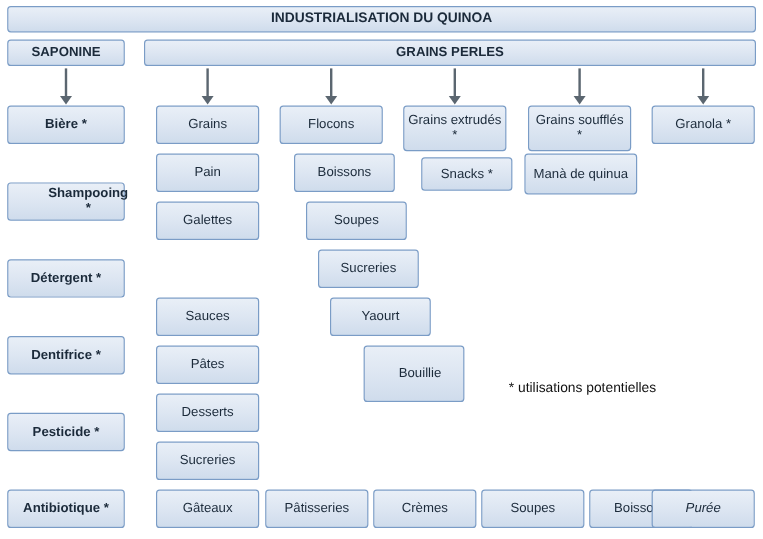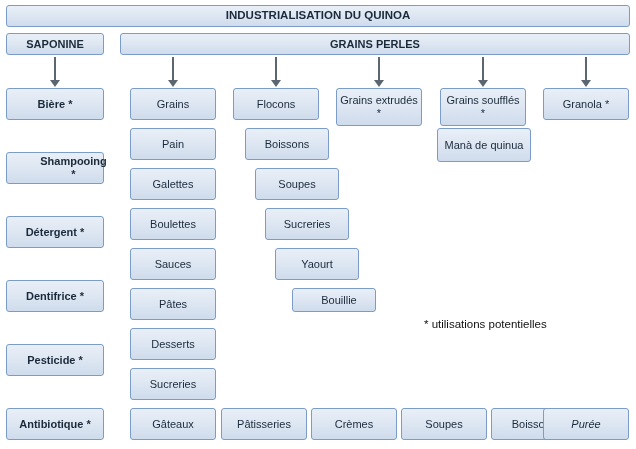--- a/index.html
+++ b/index.html
@@ -109,34 +109,34 @@
   <div class="box bold" style="left:6px; top:88px; width:98px; height:32px;">Bière *</div>
   <div class="box bold" style="left:6px; top:152px; width:98px; height:32px;padding-left:40px;">Shampooing *</div>
   <div class="box bold" style="left:6px; top:216px; width:98px; height:32px;">Détergent *</div>
   <div class="box bold" style="left:6px; top:280px; width:98px; height:32px;">Dentifrice *</div>
   <div class="box bold" style="left:6px; top:344px; width:98px; height:32px;">Pesticide *</div>
   <div class="box bold" style="left:6px; top:408px; width:98px; height:32px;">Antibiotique *</div>
 
   <div class="box" style="left:130px; top:88px; width:86px; height:32px;">Grains</div>
   <div class="box" style="left:130px; top:128px; width:86px; height:32px;">Pain</div>
   <div class="box" style="left:130px; top:168px; width:86px; height:32px;">Galettes</div>
-  <div class="box" style="left:130px; top:208px; width:86px; height:32px;">Boulettes</div>
   <div class="box" style="left:130px; top:248px; width:86px; height:32px;">Sauces</div>
   <div class="box" style="left:130px; top:288px; width:86px; height:32px;">Pâtes</div>
   <div class="box" style="left:130px; top:328px; width:86px; height:32px;">Desserts</div>
   <div class="box" style="left:130px; top:368px; width:86px; height:32px;">Sucreries</div>
 
   <div class="box" style="left:233px; top:88px; width:86px; height:32px;">Flocons</div>
   <div class="box" style="left:245px; top:128px; width:84px; height:32px;">Boissons</div>
   <div class="box" style="left:255px; top:168px; width:84px; height:32px;">Soupes</div>
   <div class="box" style="left:265px; top:208px; width:84px; height:32px;">Sucreries</div>
   <div class="box" style="left:275px; top:248px; width:84px; height:32px;">Yaourt</div>
-  <div class="box" style="left:292px; top:288px; width:84px; height:24px;padding-left:13px;">Bouillie</div>
+  <div class="box" style="left:303px; top:288px; width:84px; height:47px;padding-left:13px;">Bouillie</div>
 
   <div class="box" style="left:336px; top:88px; width:86px; height:38px;">Grains extrudés *</div>
+  <div class="box" style="left:351px; top:131px; width:76px; height:28px;">Snacks *</div>
 
   <div class="box" style="left:440px; top:88px; width:86px; height:38px;">Grains soufflés *</div>
   <div class="box" style="left:437px; top:128px; width:94px; height:34px;">Manà de quinua</div>
 
   <div class="box" style="left:543px; top:88px; width:86px; height:32px;">Granola *</div>
 
   <div class="note" style="left:424px; top:318px;">* utilisations potentielles</div>
 
   <div class="box" style="left:130px; top:408px; width:86px; height:32px;">Gâteaux</div>
   <div class="box" style="left:221px; top:408px; width:86px; height:32px;">Pâtisseries</div>

